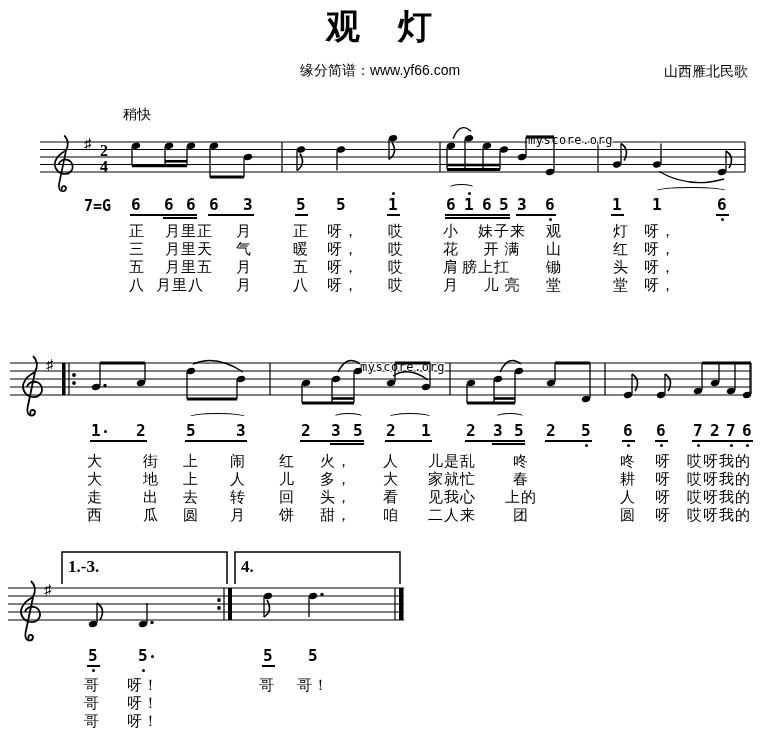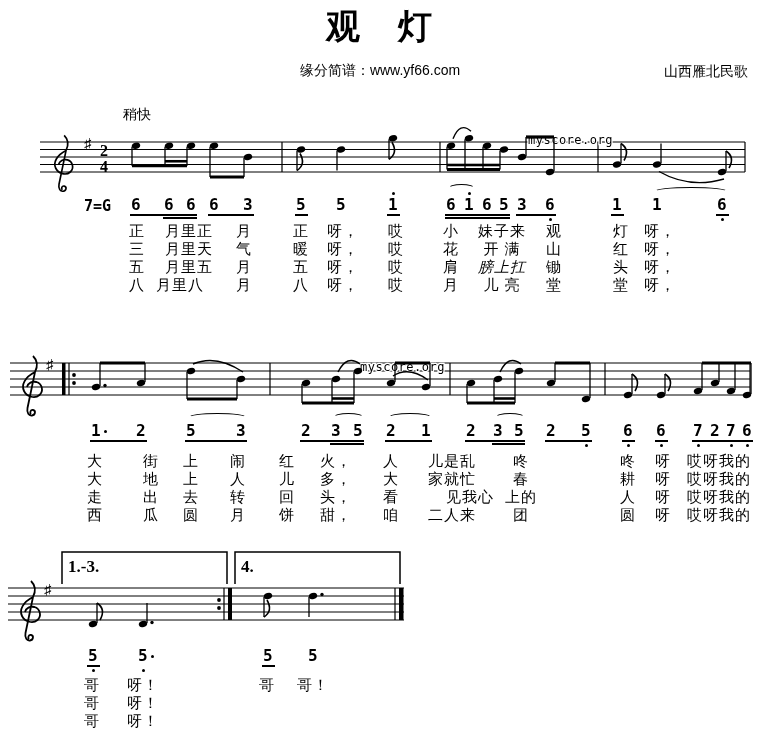--- a/index.html
+++ b/index.html
@@ -253,21 +253,21 @@
     <div class="lyr" style="left: 554px; top: 240px;">山</div>
     <div class="lyr" style="left: 621px; top: 240px;">红</div>
     <div class="lyr" style="left: 660px; top: 240px;">呀，</div>
     <div class="lyr" style="left: 137px; top: 258px;">五</div>
     <div class="lyr" style="left: 189px; top: 258px;">月里五</div>
     <div class="lyr" style="left: 244px; top: 258px;">月</div>
     <div class="lyr" style="left: 301px; top: 258px;">五</div>
     <div class="lyr" style="left: 343px; top: 258px;">呀，</div>
     <div class="lyr" style="left: 396px; top: 258px;">哎</div>
     <div class="lyr" style="left: 451px; top: 258px;">肩</div>
-    <div class="lyr" style="left: 502px; top: 258px; font-style: italic;">膀上扛</div>
+    <div class="lyr" style="left: 486px; top: 258px;">膀上扛</div>
     <div class="lyr" style="left: 554px; top: 258px;">锄</div>
     <div class="lyr" style="left: 621px; top: 258px;">头</div>
     <div class="lyr" style="left: 660px; top: 258px;">呀，</div>
     <div class="lyr" style="left: 137px; top: 276px;">八</div>
     <div class="lyr" style="left: 180px; top: 276px;">月里八</div>
     <div class="lyr" style="left: 244px; top: 276px;">月</div>
     <div class="lyr" style="left: 301px; top: 276px;">八</div>
     <div class="lyr" style="left: 343px; top: 276px;">呀，</div>
     <div class="lyr" style="left: 396px; top: 276px;">哎</div>
     <div class="lyr" style="left: 451px; top: 276px;">月</div>
@@ -341,21 +341,21 @@
     <div class="lyr" style="left: 628px; top: 470px;">耕</div>
     <div class="lyr" style="left: 663px; top: 470px;">呀</div>
     <div class="lyr" style="left: 719px; top: 470px;">哎呀我的</div>
     <div class="lyr" style="left: 95px; top: 488px;">走</div>
     <div class="lyr" style="left: 151px; top: 488px;">出</div>
     <div class="lyr" style="left: 191px; top: 488px;">去</div>
     <div class="lyr" style="left: 238px; top: 488px;">转</div>
     <div class="lyr" style="left: 287px; top: 488px;">回</div>
     <div class="lyr" style="left: 336px; top: 488px;">头，</div>
     <div class="lyr" style="left: 391px; top: 488px;">看</div>
-    <div class="lyr" style="left: 470px; top: 488px;">见我心</div>
+    <div class="lyr" style="left: 452px; top: 488px;">见我心</div>
     <div class="lyr" style="left: 521px; top: 488px;">上的</div>
     <div class="lyr" style="left: 628px; top: 488px;">人</div>
     <div class="lyr" style="left: 663px; top: 488px;">呀</div>
     <div class="lyr" style="left: 719px; top: 488px;">哎呀我的</div>
     <div class="lyr" style="left: 95px; top: 506px;">西</div>
     <div class="lyr" style="left: 151px; top: 506px;">瓜</div>
     <div class="lyr" style="left: 191px; top: 506px;">圆</div>
     <div class="lyr" style="left: 238px; top: 506px;">月</div>
     <div class="lyr" style="left: 287px; top: 506px;">饼</div>
     <div class="lyr" style="left: 336px; top: 506px;">甜，</div>

